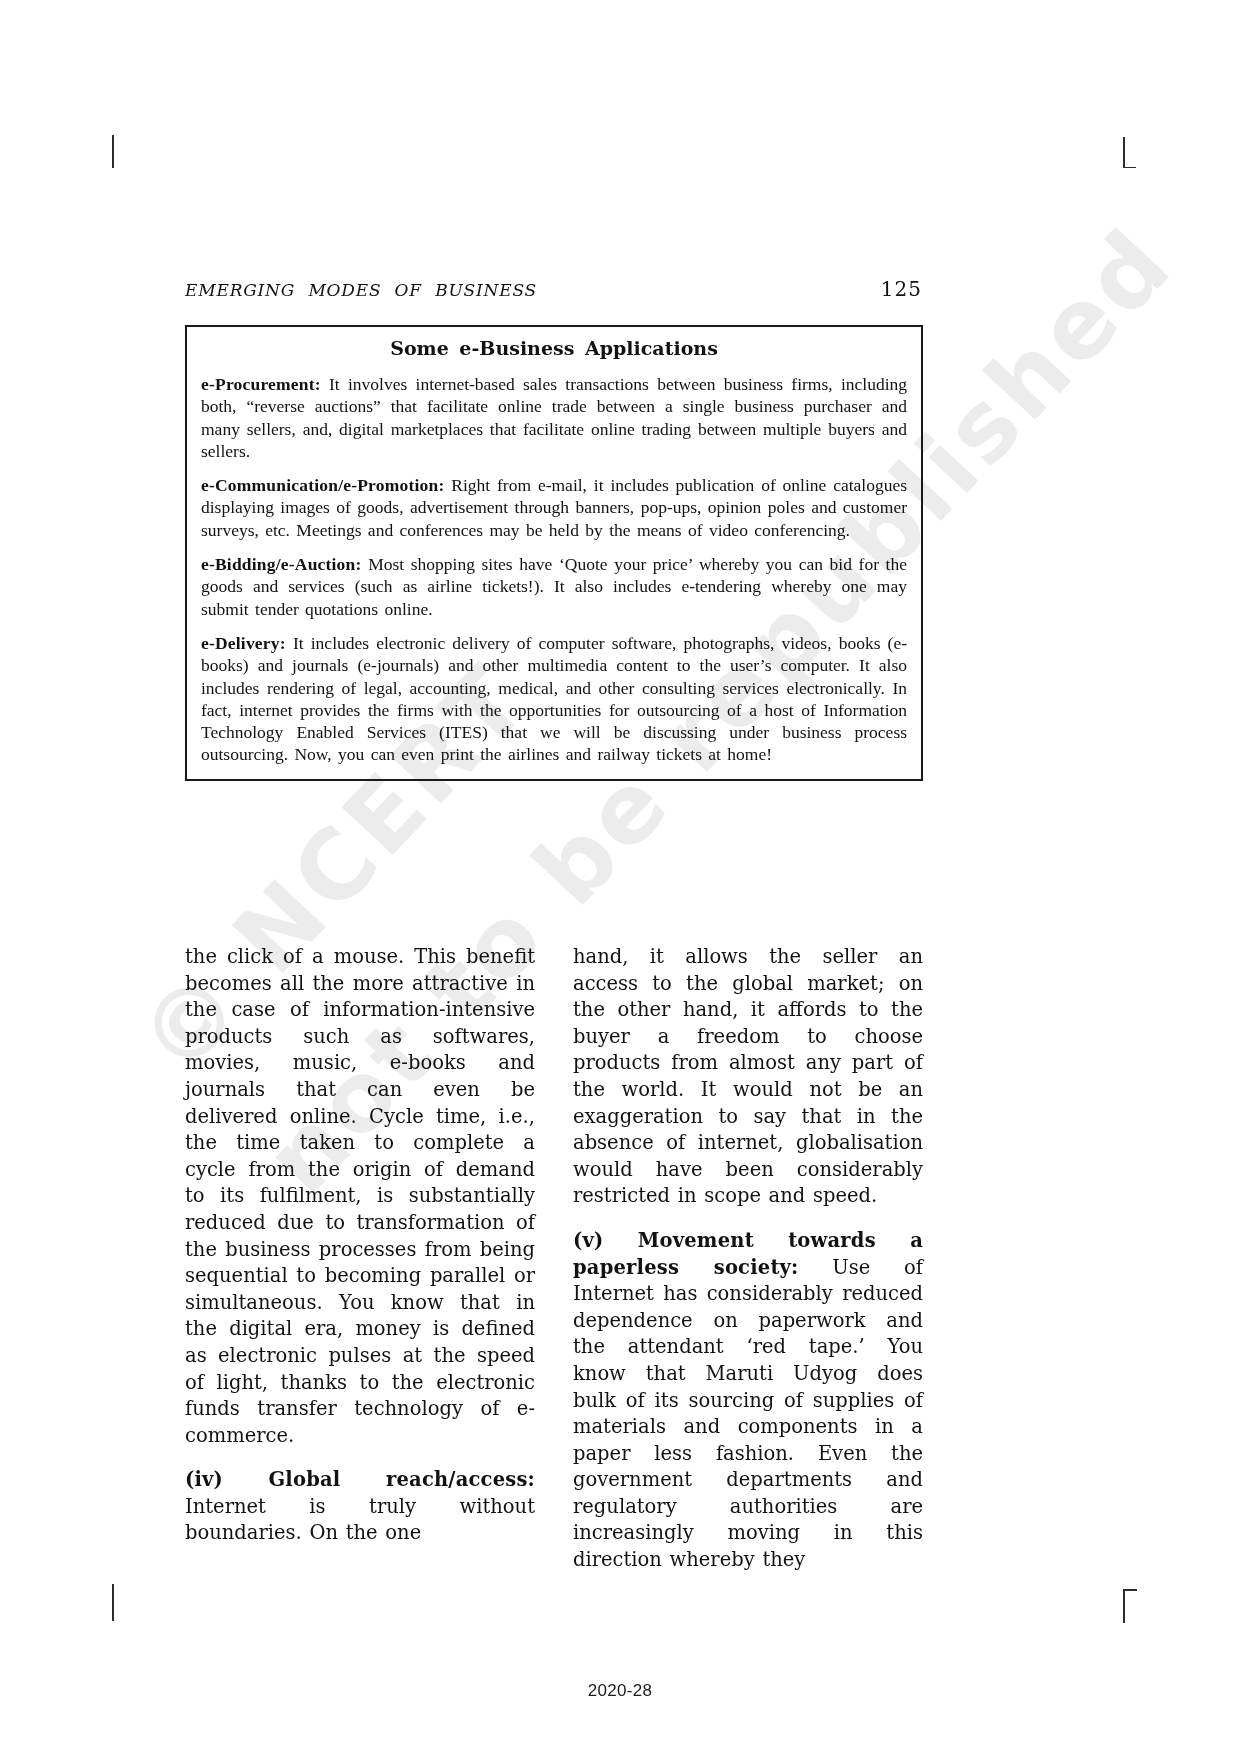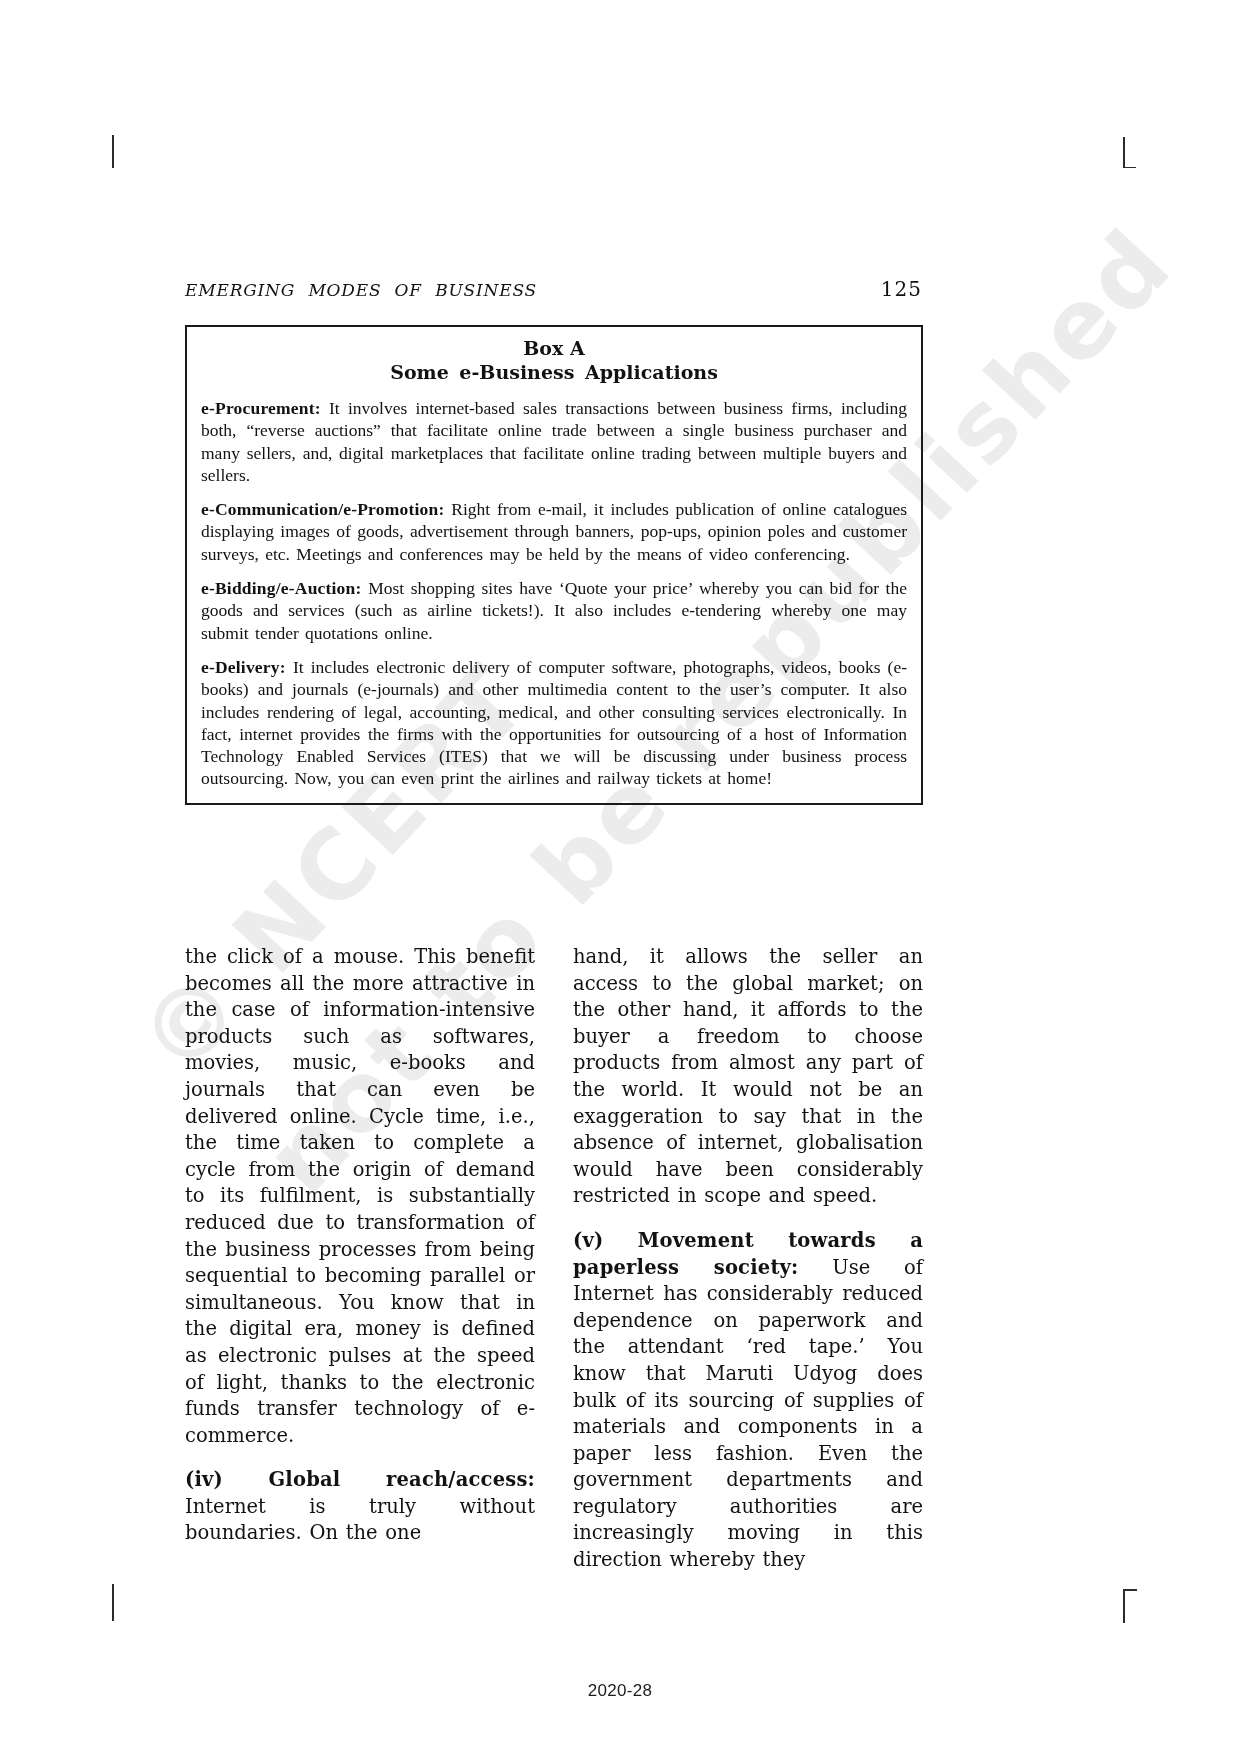--- a/index.html
+++ b/index.html
@@ -127,21 +127,20 @@
     <div>not to be republished</div>
   </div>
 
   <div class="header">
     <span class="running-head">EMERGING  MODES  OF  BUSINESS</span>
     <span class="page-num">125</span>
   </div>
 
   <div class="boxa">
     <div class="boxa-title">
-      <div class="t1">Box A</div>
       <div class="t2">Some e-Business Applications</div>
     </div>
     <p class="boxp"><b>e-Procurement:</b> <span>It involves internet-based sales transactions between business firms, including both, “reverse auctions” that facilitate online trade between a single business purchaser and many sellers, and, digital marketplaces that facilitate online trading between multiple buyers and sellers.</span></p>
     <p class="boxp"><b>e-Communication/e-Promotion:</b> <span>Right from e-mail, it includes publication of online catalogues displaying images of goods, advertisement through banners, pop-ups, opinion poles and customer surveys, etc. Meetings and conferences may be held by the means of video conferencing.</span></p>
     <p class="boxp"><b>e-Bidding/e-Auction:</b> <span>Most shopping sites have ‘Quote your price’ whereby you can bid for the goods and services (such as airline tickets!). It also includes e-tendering whereby one may submit tender quotations online.</span></p>
     <p class="boxp"><b>e-Delivery:</b> <span>It includes electronic delivery of computer software, photographs, videos, books (e-books) and journals (e-journals) and other multimedia content to the user’s computer. It also includes rendering of legal, accounting, medical, and other consulting services electronically. In fact, internet provides the firms with the opportunities for outsourcing of a host of Information Technology Enabled Services (ITES) that we will be discussing under business process outsourcing. Now, you can even print the airlines and railway tickets at home!</span></p>
   </div>
 
   <div class="cols">
     <div class="col">

